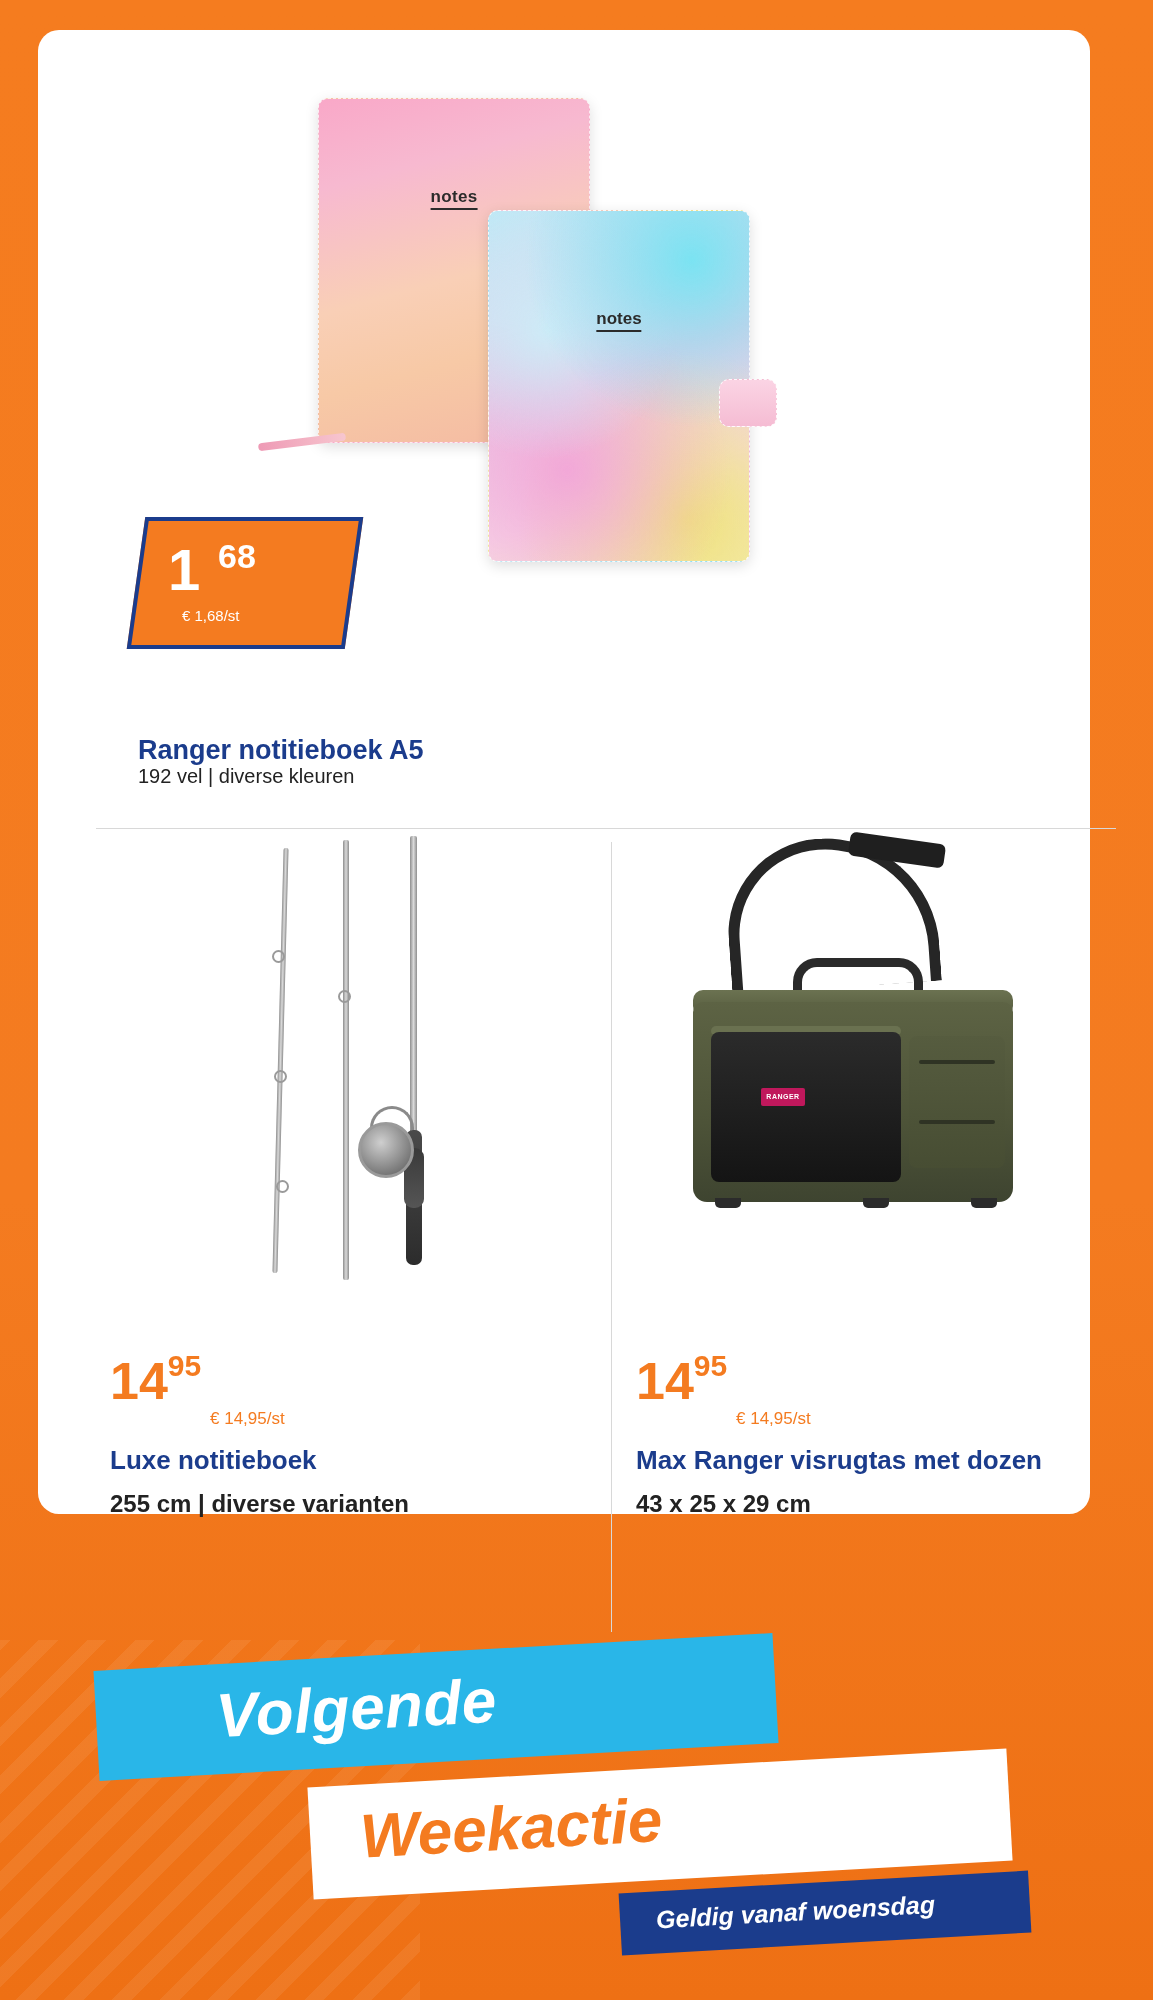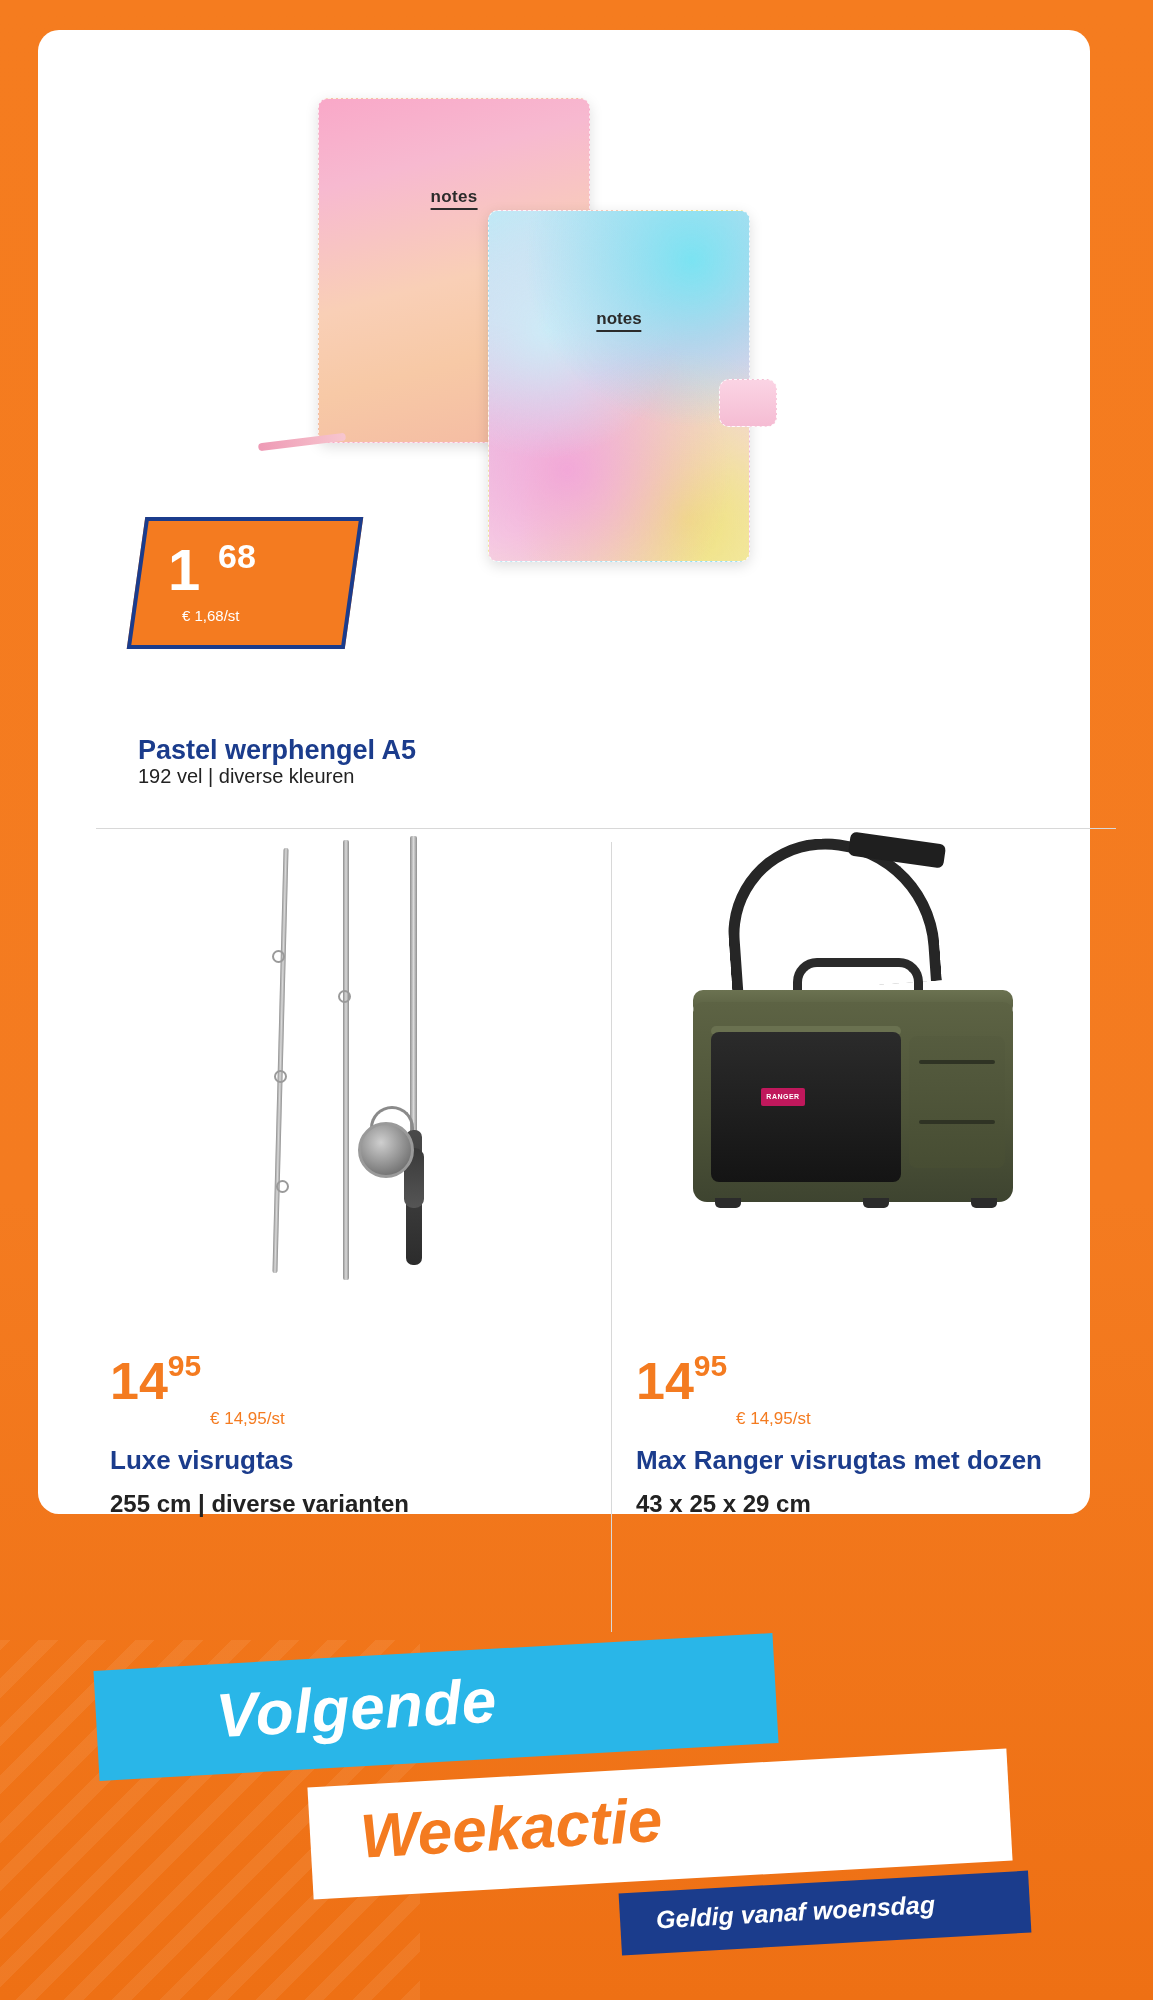--- a/index.html
+++ b/index.html
@@ -440,21 +440,21 @@
     </div>
 
     <div class="pricetag" style="left:98px; top:487px;">
       <div class="inner">
         <div class="pt-main">1</div>
         <div class="pt-cents">68</div>
         <div class="pt-unit">€ 1,68/st</div>
       </div>
     </div>
 
-    <div class="p1-title">Pastel werphengel A5</div>
+    <div class="p1-title">Ranger notitieboek A5</div>
     <div class="p1-sub">192 vel | diverse kleuren</div>
 
     <div class="divider"></div>
     <div class="vdivider"></div>
 
     <div class="p2-image">
       <div class="rod r1"></div>
       <div class="rod r2"></div>
       <div class="rod r3"></div>
       <div class="eyelet" style="left:24px; top:120px;"></div>
@@ -465,21 +465,21 @@
       <div class="rod-grip"></div>
       <div class="reel-arm"></div>
       <div class="reel"></div>
     </div>
 
     <div class="price-block" id="p2-block">
       <div>
         <span class="price-main">14</span><span class="price-cents">95</span>
         <span class="price-unit">€ 14,95/st</span>
       </div>
-      <div class="prod-title">Luxe visrugtas</div>
+      <div class="prod-title">Luxe notitieboek</div>
       <div class="prod-sub">255 cm | diverse varianten</div>
     </div>
 
     <div class="p3-image">
       <div class="strap"></div>
       <div class="strap-pad"></div>
       <div class="bag-handle"></div>
       <div class="bag-lid"></div>
       <div class="bag-body"></div>
       <div class="bag-pocket-r"></div>

